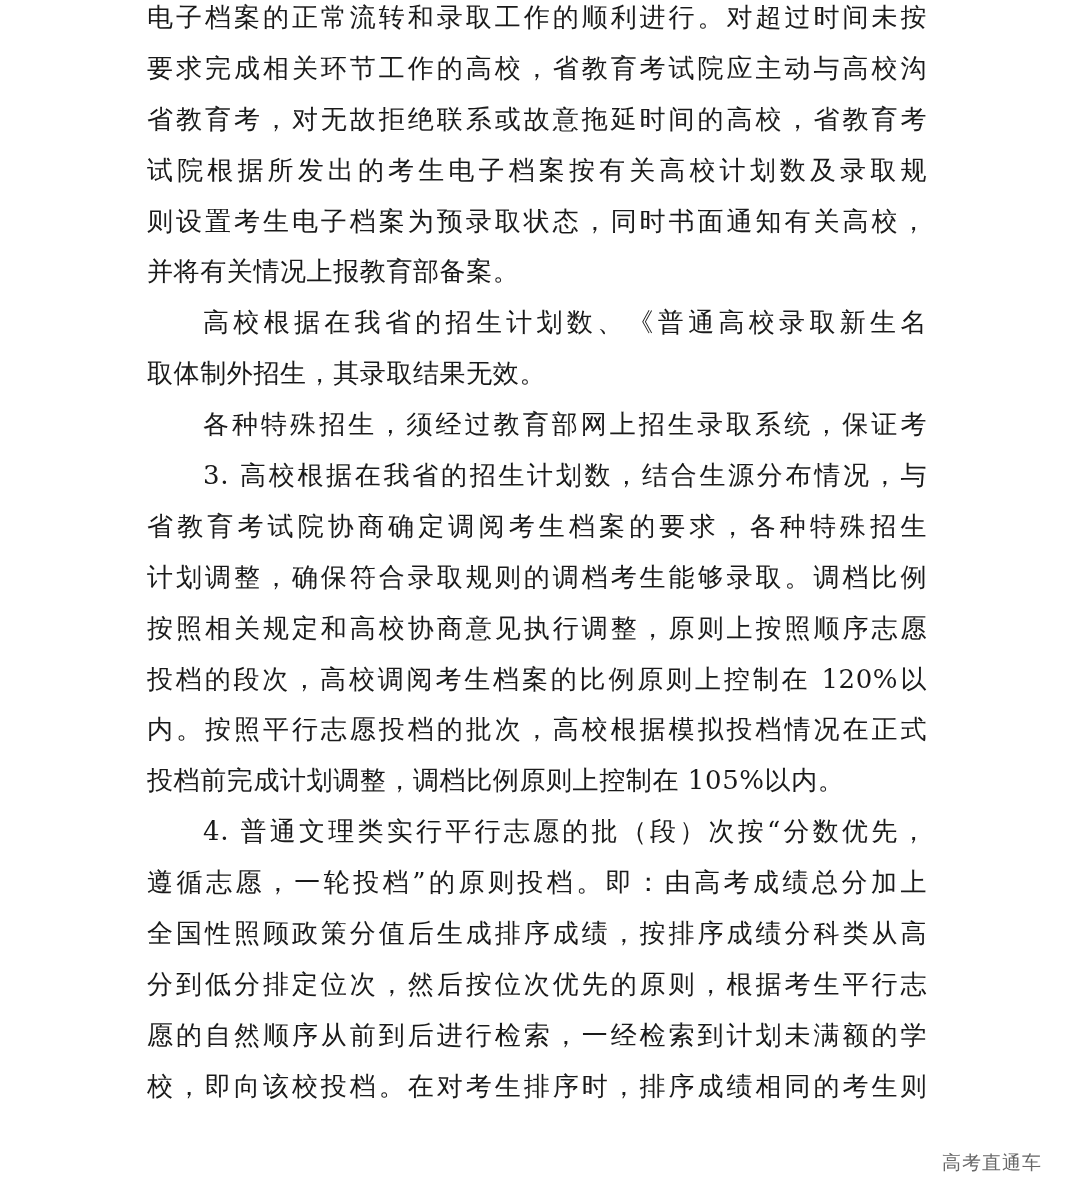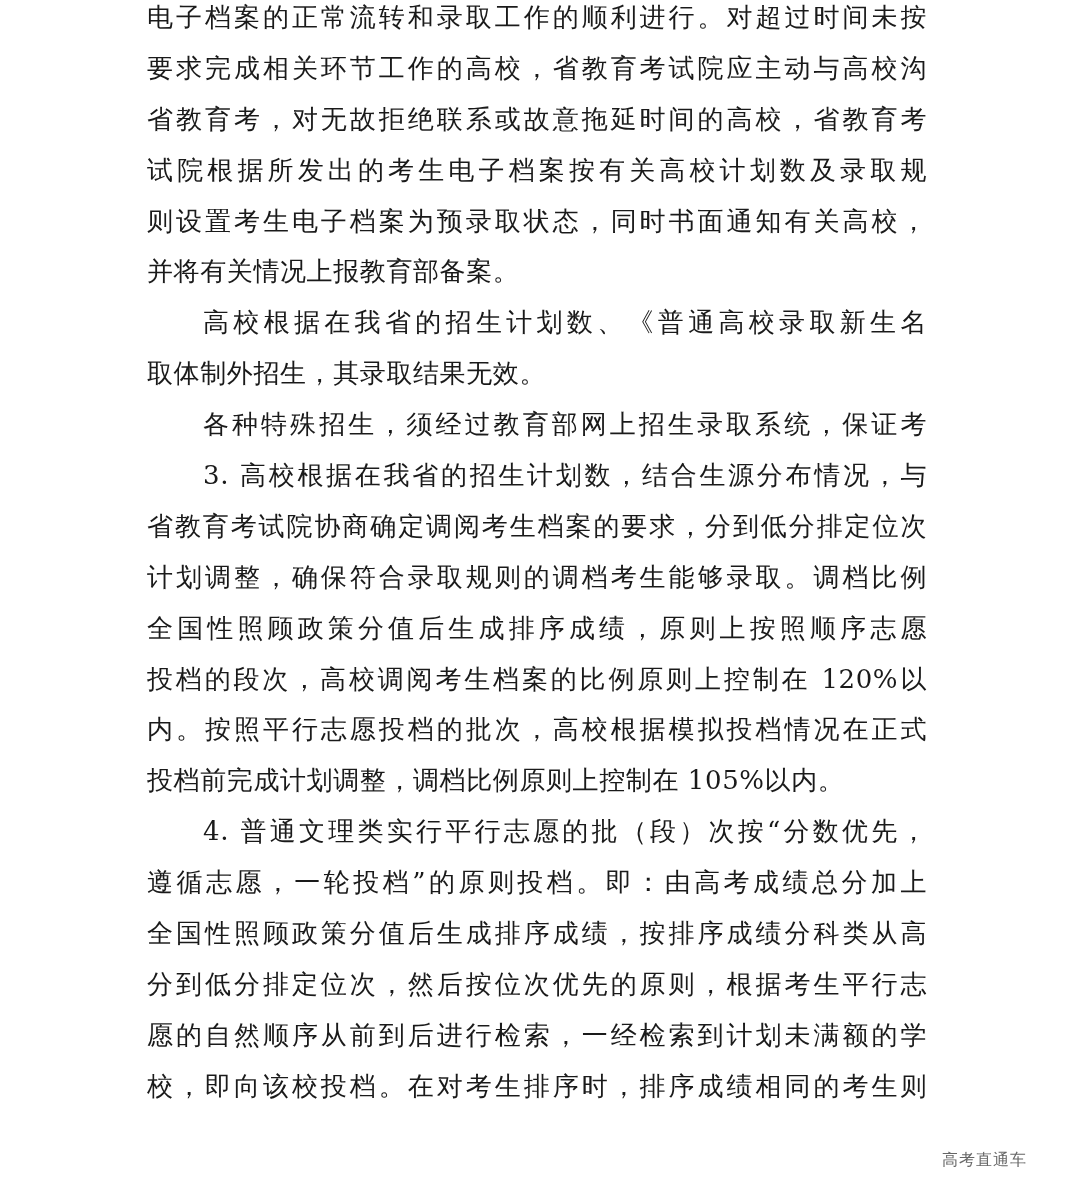--- a/index.html
+++ b/index.html
@@ -35,21 +35,21 @@
       text-align-last: left;
     }
     .line.indent {
       padding-left: 56px;
     }
     .watermark {
       position: absolute;
       left: 942px;
       top: 1150px;
       font-family: "DejaVu Sans", "Liberation Sans", sans-serif;
-      font-size: 16px;
+      font-size: 19px;
       color: #666666;
       letter-spacing: 1px;
     }
   </style>
 </head>
 <body>
 
 <div class="page">
 
   <div>
@@ -65,23 +65,23 @@
     <span class="line indent">高校根据在我省的招生计划数、《普通高校录取新生名</span>
     <span class="line last">取体制外招生，其录取结果无效。</span>
   </div>
 
   <div>
     <span class="line indent">各种特殊招生，须经过教育部网上招生录取系统，保证考</span>
   </div>
 
   <div>
     <span class="line indent">3. 高校根据在我省的招生计划数，结合生源分布情况，与</span>
-    <span class="line">省教育考试院协商确定调阅考生档案的要求，分到低分排定位次</span>
+    <span class="line">省教育考试院协商确定调阅考生档案的要求，各种特殊招生</span>
     <span class="line">计划调整，确保符合录取规则的调档考生能够录取。调档比例</span>
-    <span class="line">全国性照顾政策分值后生成排序成绩，原则上按照顺序志愿</span>
+    <span class="line">按照相关规定和高校协商意见执行调整，原则上按照顺序志愿</span>
     <span class="line">投档的段次，高校调阅考生档案的比例原则上控制在 120%以</span>
     <span class="line">内。按照平行志愿投档的批次，高校根据模拟投档情况在正式</span>
     <span class="line last">投档前完成计划调整，调档比例原则上控制在 105%以内。</span>
   </div>
 
   <div>
     <span class="line indent">4. 普通文理类实行平行志愿的批（段）次按“分数优先，</span>
     <span class="line">遵循志愿，一轮投档”的原则投档。即：由高考成绩总分加上</span>
     <span class="line">全国性照顾政策分值后生成排序成绩，按排序成绩分科类从高</span>
     <span class="line">分到低分排定位次，然后按位次优先的原则，根据考生平行志</span>

